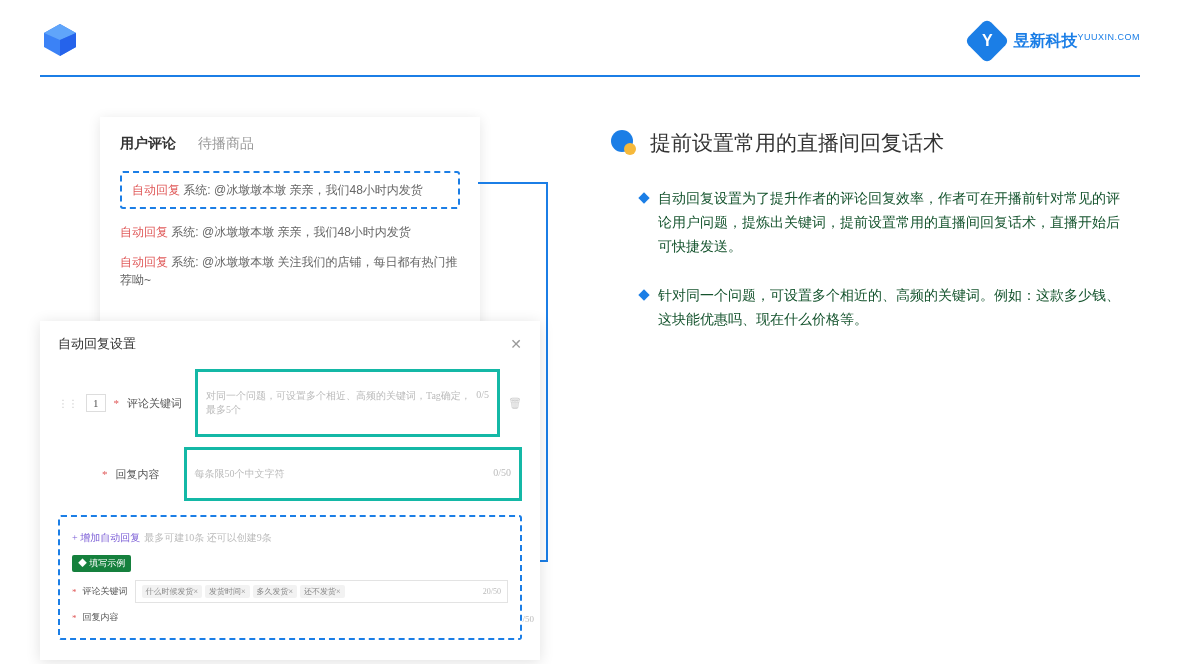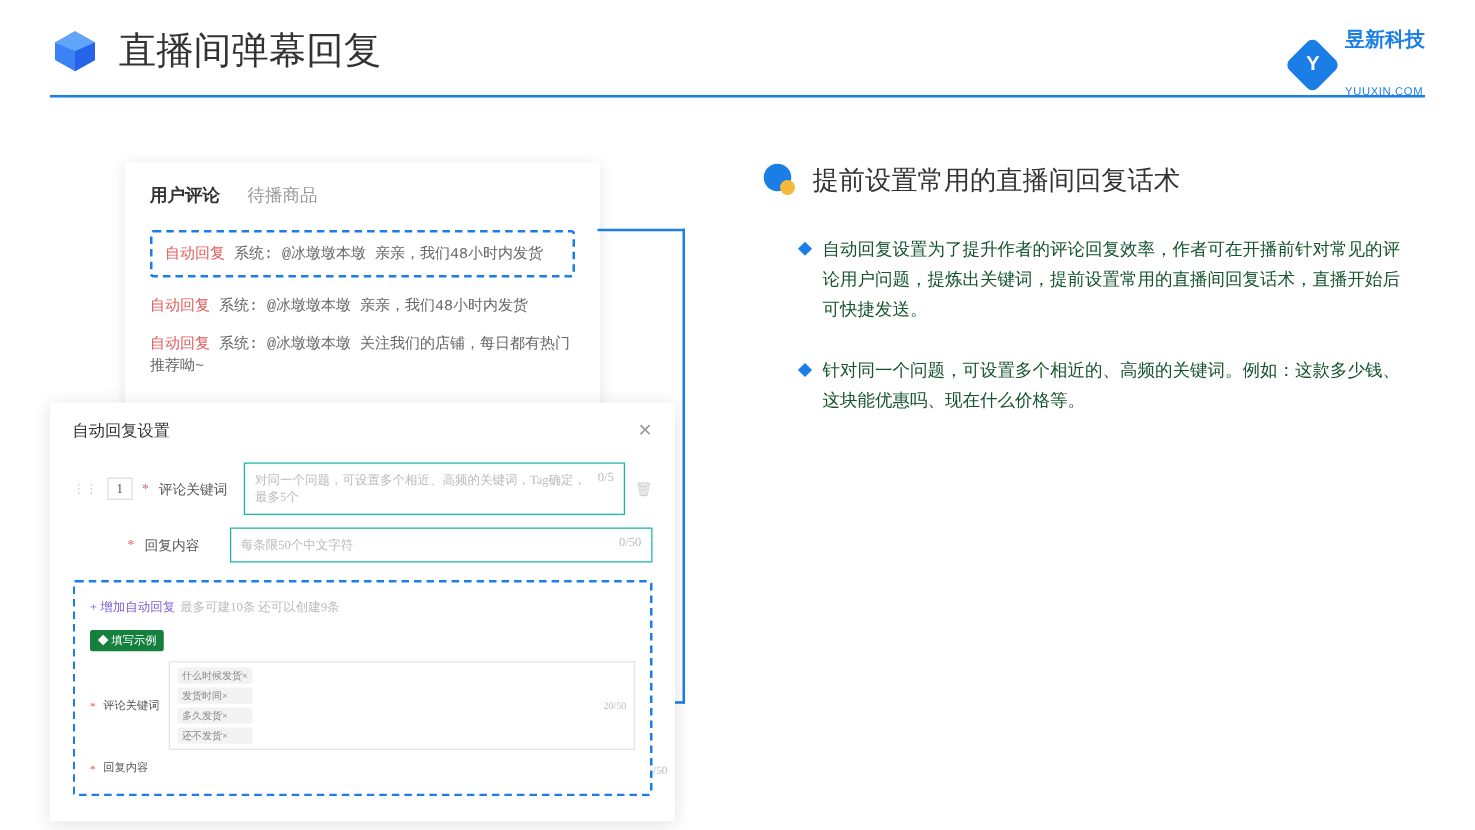--- a/index.html
+++ b/index.html
@@ -6,58 +6,58 @@
   body { width: 1180px; height: 664px; font-family: "Microsoft YaHei", Arial, sans-serif; background: #fff; position: relative; }
 
   
   .header { display: flex; align-items: center; padding: 20px 40px 10px 40px; }
   .header-icon { width: 40px; height: 40px; margin-right: 15px; position: relative; }
   .header-icon svg { width: 100%; height: 100%; }
   .header-title { font-size: 30px; font-weight: 500; color: #333; }
   .brand { position: absolute; right: 40px; top: 25px; display: flex; align-items: center; }
   .brand-icon { width: 32px; height: 32px; background: #1b7ee6; border-radius: 6px; transform: rotate(45deg); margin-right: 10px; position: relative; display: flex; align-items: center; justify-content: center; }
   .brand-icon span { transform: rotate(-45deg); color: #fff; font-weight: bold; font-size: 16px; }
-  .brand-text { display: flex; flex-direction: column; line-height: 1; gap: 28px; }
+  .brand-text { display: flex; flex-direction: row; line-height: 1; }
   .brand-cn { color: #1b7ee6; font-size: 16px; font-weight: bold; }
   .brand-en { color: #1b7ee6; font-size: 9px; letter-spacing: 0.5px; }
   .divider { height: 2px; background: #1b7ee6; margin: 5px 40px 0 40px; }
 
   .content { display: flex; padding: 40px; gap: 50px; }
 
   
   .left { position: relative; width: 520px; }
-  .card1 { position: absolute; left: 60px; top: 12px; width: 380px; background: #fff; box-shadow: 0 2px 12px rgba(0,0,0,0.1); padding: 18px 20px 30px 20px; font-family: Liberation Mono, monospace; }
+  .card1 { position: absolute; left: 60px; top: 0; width: 380px; background: #fff; box-shadow: 0 2px 12px rgba(0,0,0,0.1); padding: 18px 20px 30px 20px; }
   .tabs { display: flex; gap: 22px; font-size: 14px; color: #999; margin-bottom: 18px; }
   .tabs .active { color: #333; font-weight: 600; }
   .comment { font-size: 12px; color: #666; margin-bottom: 12px; line-height: 1.5; }
   .comment .tag { color: #e05a5a; font-weight: 500; }
   .comment-hl { border: 2px dashed #1b7ee6; padding: 8px 10px; border-radius: 3px; margin-bottom: 14px; }
 
   .card2 { position: absolute; left: 0; top: 204px; width: 500px; background: #fff; box-shadow: 0 2px 14px rgba(0,0,0,0.12); padding: 14px 18px 20px 18px; font-family: Liberation Serif, serif; }
   .card2-head { display: flex; justify-content: space-between; align-items: center; margin-bottom: 16px; }
   .card2-title { font-size: 13px; color: #333; }
   .close-x { color: #999; font-size: 14px; }
   .setting-row { display: flex; align-items: center; gap: 8px; margin-bottom: 10px; font-size: 11px; }
   .drag { color: #ccc; font-size: 10px; }
   .numbox { border: 1px solid #ddd; padding: 2px 6px; font-size: 11px; color: #555; }
   .req { color: #e05a5a; }
   .flabel { color: #555; width: 60px; font-size: 11px; }
-  .finput { flex: 1; border: 1px solid #14b8a6; padding: 6px 8px; font-size: 10px; color: #bbb; display: flex; justify-content: space-between; }
+  .finput { flex: 1; border: 3px solid #14b8a6; padding: 17px 8px; font-size: 10px; color: #bbb; display: flex; justify-content: space-between; }
   .finput .hint { color: #bbb; }
   .finput .cnt { color: #bbb; }
   .trash { color: #ccc; font-size: 11px; }
 
   .dashed-box { border: 2px dashed #1b7ee6; border-radius: 3px; padding: 10px 12px 14px 12px; margin-top: 14px; position: relative; }
   .addlink { color: #7a5cd6; font-size: 10px; }
   .addhint { color: #bbb; font-size: 10px; }
   .example-badge { display: inline-block; background: #15803d; color: #fff; font-size: 9px; padding: 2px 6px; border-radius: 2px; margin-top: 10px; }
   .ex-row { display: flex; align-items: center; gap: 6px; margin-top: 8px; font-size: 9px; }
   .ex-label { color: #555; width: 46px; }
   .ex-input { flex: 1; border: 1px solid #e3e3e3; padding: 4px 6px; display: flex; justify-content: space-between; align-items: center; }
-  .chips { display: flex; gap: 3px; flex-wrap: wrap; flex-direction: column; }
+  .chips { display: flex; gap: 3px; flex-wrap: wrap; }
   .chip { background: #f2f2f2; color: #888; padding: 1px 4px; font-size: 8px; border-radius: 2px; }
   .ex-cnt { color: #bbb; font-size: 8px; }
   .extra-cnt { position: absolute; right: -14px; bottom: 14px; color: #bbb; font-size: 9px; }
 
   
   .connector { position: absolute; pointer-events: none; }
   .conn-h1 { left: 438px; top: 65px; width: 70px; border-top: 2px solid #1b7ee6; }
   .conn-v { left: 506px; top: 65px; height: 380px; border-left: 2px solid #1b7ee6; }
   .conn-h2 { left: 480px; top: 443px; width: 28px; border-top: 2px solid #1b7ee6; }
 
@@ -73,21 +73,20 @@
 <body>
 
 <div class="header">
   <div class="header-icon">
     <svg viewBox="0 0 40 40">
         <polygon points="20,4 36,13 36,27 20,36 4,27 4,13" fill="#3b82f6"></polygon>
         <polygon points="20,4 36,13 20,20 4,13" fill="#60a5fa"></polygon>
         <polygon points="20,20 36,13 36,27 20,36" fill="#2563eb"></polygon>
       </svg>
   </div>
-  <div class="header-title">直播间弹幕回复</div>
   <div class="brand">
     <div class="brand-icon">
         <span>Y</span>
       </div>
     <div class="brand-text">
       <span class="brand-cn">昱新科技</span>
       <span class="brand-en">YUUXIN.COM</span>
     </div>
   </div>
 </div>

